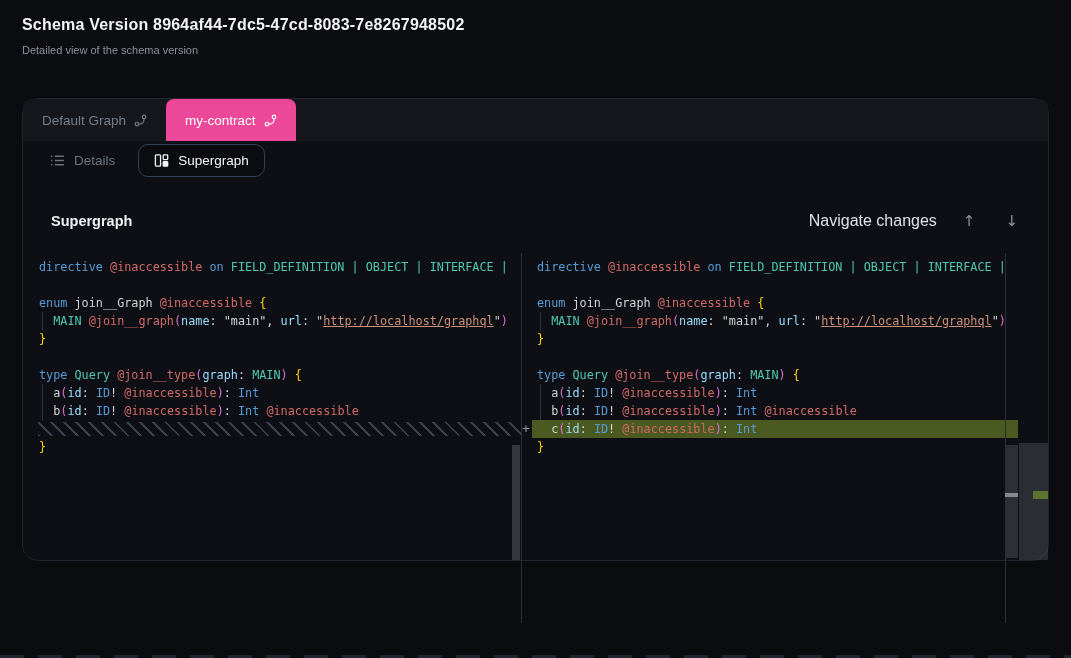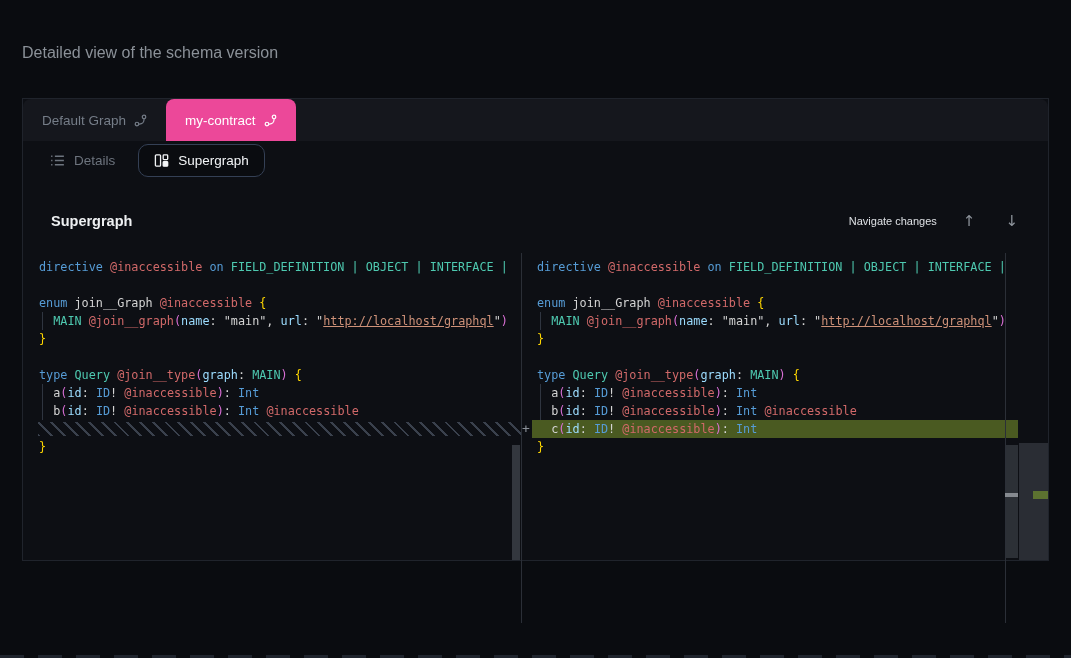--- a/index.html
+++ b/index.html
@@ -2,42 +2,42 @@
 <html><head>
 <meta charset="utf-8">
 <style>
   * { margin:0; padding:0; box-sizing:border-box; }
   html,body { width:1071px; height:658px; }
   body { background:#0a0c10; font-family:"Liberation Sans", sans-serif; overflow:hidden; }
   .page { position:relative; width:1071px; height:658px; }
 
   
   .page-title { position:absolute; left:22px; top:16px; font-size:16px; font-weight:700; color:#f1f3f5; letter-spacing:.2px; }
-  .page-subtitle { position:absolute; left:22px; top:44px; font-size:16px; color:#8b9198; }
+  .page-subtitle { position:absolute; left:22px; top:44px; font-size:11px; color:#8b9198; }
 
   
-  .card { position:absolute; left:22px; top:98px; width:1027px; height:463px; background:#0d0f14; border:1px solid #20242c; border-radius:0; }
+  .card { position:absolute; left:22px; top:98px; width:1027px; height:463px; background:#0d0f14; border:1px solid #20242c; border-radius:16px; }
 
   
   .tabstrip { position:absolute; left:0; top:0; right:0; height:42px; background:#15171d; border-radius:8px 8px 0 0; display:flex; align-items:stretch; }
   .tab { display:flex; align-items:center; gap:8px; padding:0 19px; font-size:13.5px; color:#757d88; cursor:pointer; }
   .tab.active { background:#ec4899; border-radius:8px 8px 0 0; color:#ffffff;text-align:center; }
   .tab svg { flex:none; }
 
   
   .subtabs { position:absolute; left:14px; top:42px; height:38px; display:flex; align-items:center; gap:10px;justify-content:flex-end; }
   .subtab { display:flex; align-items:center; gap:9px; color:#6d747e; font-size:13.5px; padding:8px 12px; border:1px solid transparent; border-radius:10px; cursor:pointer; }
   .subtab.active { border-color:#35405366; border:1px solid #344055; background:#0a0c10; color:#f3f5f7; padding:8px 15px; }
   .subtab svg { flex:none; }
 
   
   .section-head { position:absolute; left:28px; right:26px; top:110px; height:24px; display:flex; justify-content:space-between; align-items:center; }
   .section-title { font-size:14.5px; font-weight:700; color:#eef0f2; }
   .navigate { display:flex; align-items:center; gap:22px; }
-  .navigate-label { font-size:11px; color:#dde0e4; }
+  .navigate-label { font-size:16px; color:#dde0e4; }
   .nav-btn { background:none; border:none; color:#8d939b; font-size:15px; cursor:pointer; padding:0 4px; font-family:"DejaVu Sans", sans-serif; }
 
   
   .editor { position:absolute; left:8px; top:154px; width:1017px; height:370px; font-family:"DejaVu Sans Mono","Liberation Mono",monospace; font-size:11.8px; line-height:18px; }
   .pane { position:absolute; top:0; height:370px; overflow:hidden; padding-top:5px; z-index:2; }
   .pane-left  { left:0;     width:482px; padding-left:8px; }
   .pane-right { left:492px; width:481px; padding-left:14px; }
   .code-line { height:18px; white-space:pre; position:relative; }
   .guide { position:absolute; left:3px; top:0; height:18px; width:1px; background:#2f3540; }
   .tok-url { text-decoration:underline; }
@@ -61,20 +61,21 @@
   .mini-added { position:absolute; left:14px; top:48px; width:15px; height:8px; }
 
   .bottom-dashes { position:absolute; left:0; right:0; bottom:0; height:3px;
     background:repeating-linear-gradient(90deg,#20252e 0 24px, transparent 24px 38px); }
 </style>
 <style>.tok-kw{color:#569cd6}.tok-typ{color:#4ec9b0}.tok-attr{color:#d16969}.tok-arg{color:#9cdcfe}.tok-str{color:#d4d4d4}.tok-url{color:#ce9178}.tok-brc{color:#ffd700}.tok-par{color:#da70d6}.tok-blt{color:#569cd6}.tok-pun{color:#d4d4d4}.tok-pip{color:#4ec9b0}.tok-idn{color:#d4d4d4}.added-band{background:#4a5a21}.mini-added{background:#5c7230}.subtab.active{border-color:#344055}</style></head>
 <body>
 
 <div class="page">
 
+  <div class="page-title">Schema Version 8964af44-7dc5-47cd-8083-7e8267948502</div>
   <div class="page-subtitle">Detailed view of the schema version</div>
 
   <div class="card">
 
     <div class="tabstrip">
       <div class="tab">
         <span>Default Graph</span>
         <svg width="13" height="13" viewBox="0 0 14 14" fill="none" stroke="currentColor" stroke-width="1.3">
             <circle cx="10.8" cy="3.2" r="1.9"></circle>
             <circle cx="3.2" cy="10.8" r="1.9"></circle>

